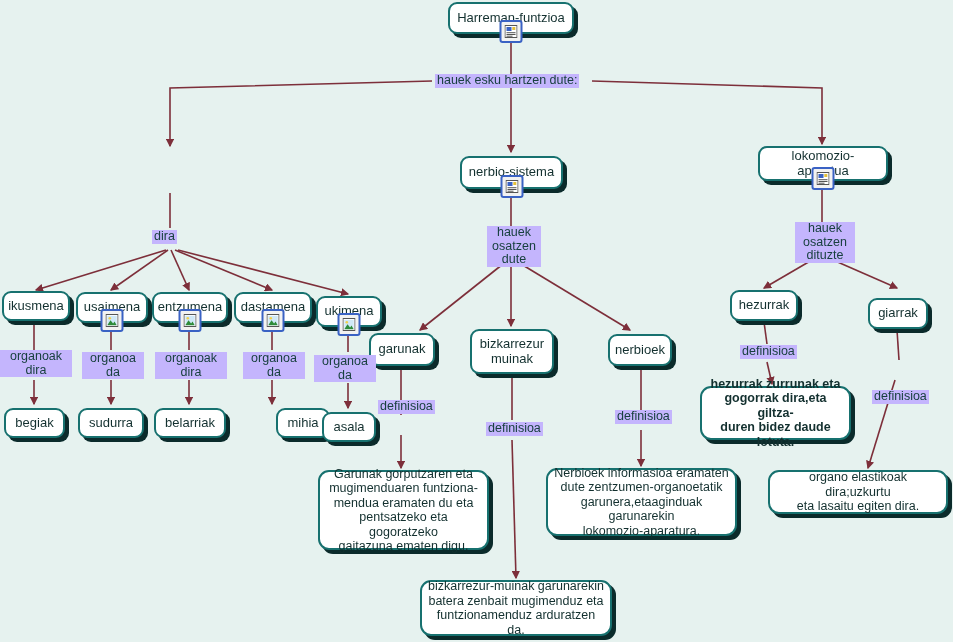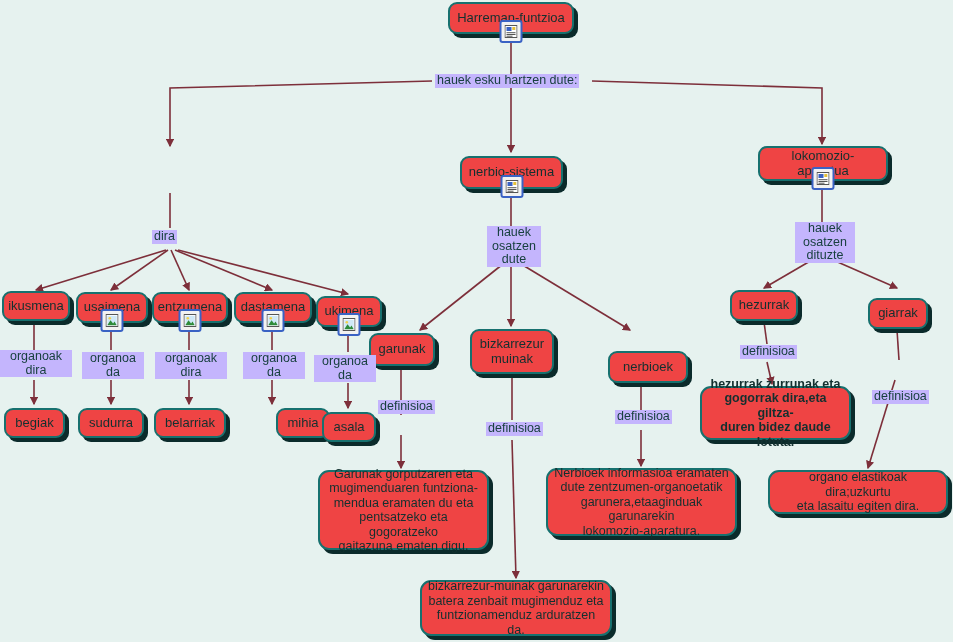--- a/index.html
+++ b/index.html
@@ -22,21 +22,21 @@
     position: absolute;
     left: 0; top: 0;
     width: 953px;
     height: 642px;
     pointer-events: none;
   }
   
   .node {
     position: absolute;
     box-sizing: border-box;
-    background: #ef4444;
+    background: #ffffff;
     border: 2px solid #17716f;
     border-radius: 9px;
     color: #13302f;
     font-size: 13px;
     line-height: 14.5px;
     text-align: center;
     display: flex;
     flex-direction: column;
     align-items: center;
     justify-content: center;
@@ -262,21 +262,21 @@
     <span class="label">asala</span>
   </div>
 
   <div class="node" style="left:369px; top:333px; width:66px; height:33px;">
     <span class="label">garunak</span>
   </div>
   <div class="node" style="left:470px; top:329px; width:84px; height:45px;">
     <span class="label">bizkarrezur
 muinak</span>
   </div>
-  <div class="node" style="left:608px; top:351px; width:80px; height:32px;">
+  <div class="node" style="left:608px; top:334px; width:64px; height:32px;">
     <span class="label">nerbioek</span>
   </div>
 
   <div class="node" style="left:730px; top:290px; width:68px; height:31px;">
     <span class="label">hezurrak</span>
   </div>
   <div class="node" style="left:868px; top:298px; width:60px; height:31px;">
     <span class="label">giarrak</span>
   </div>
 

